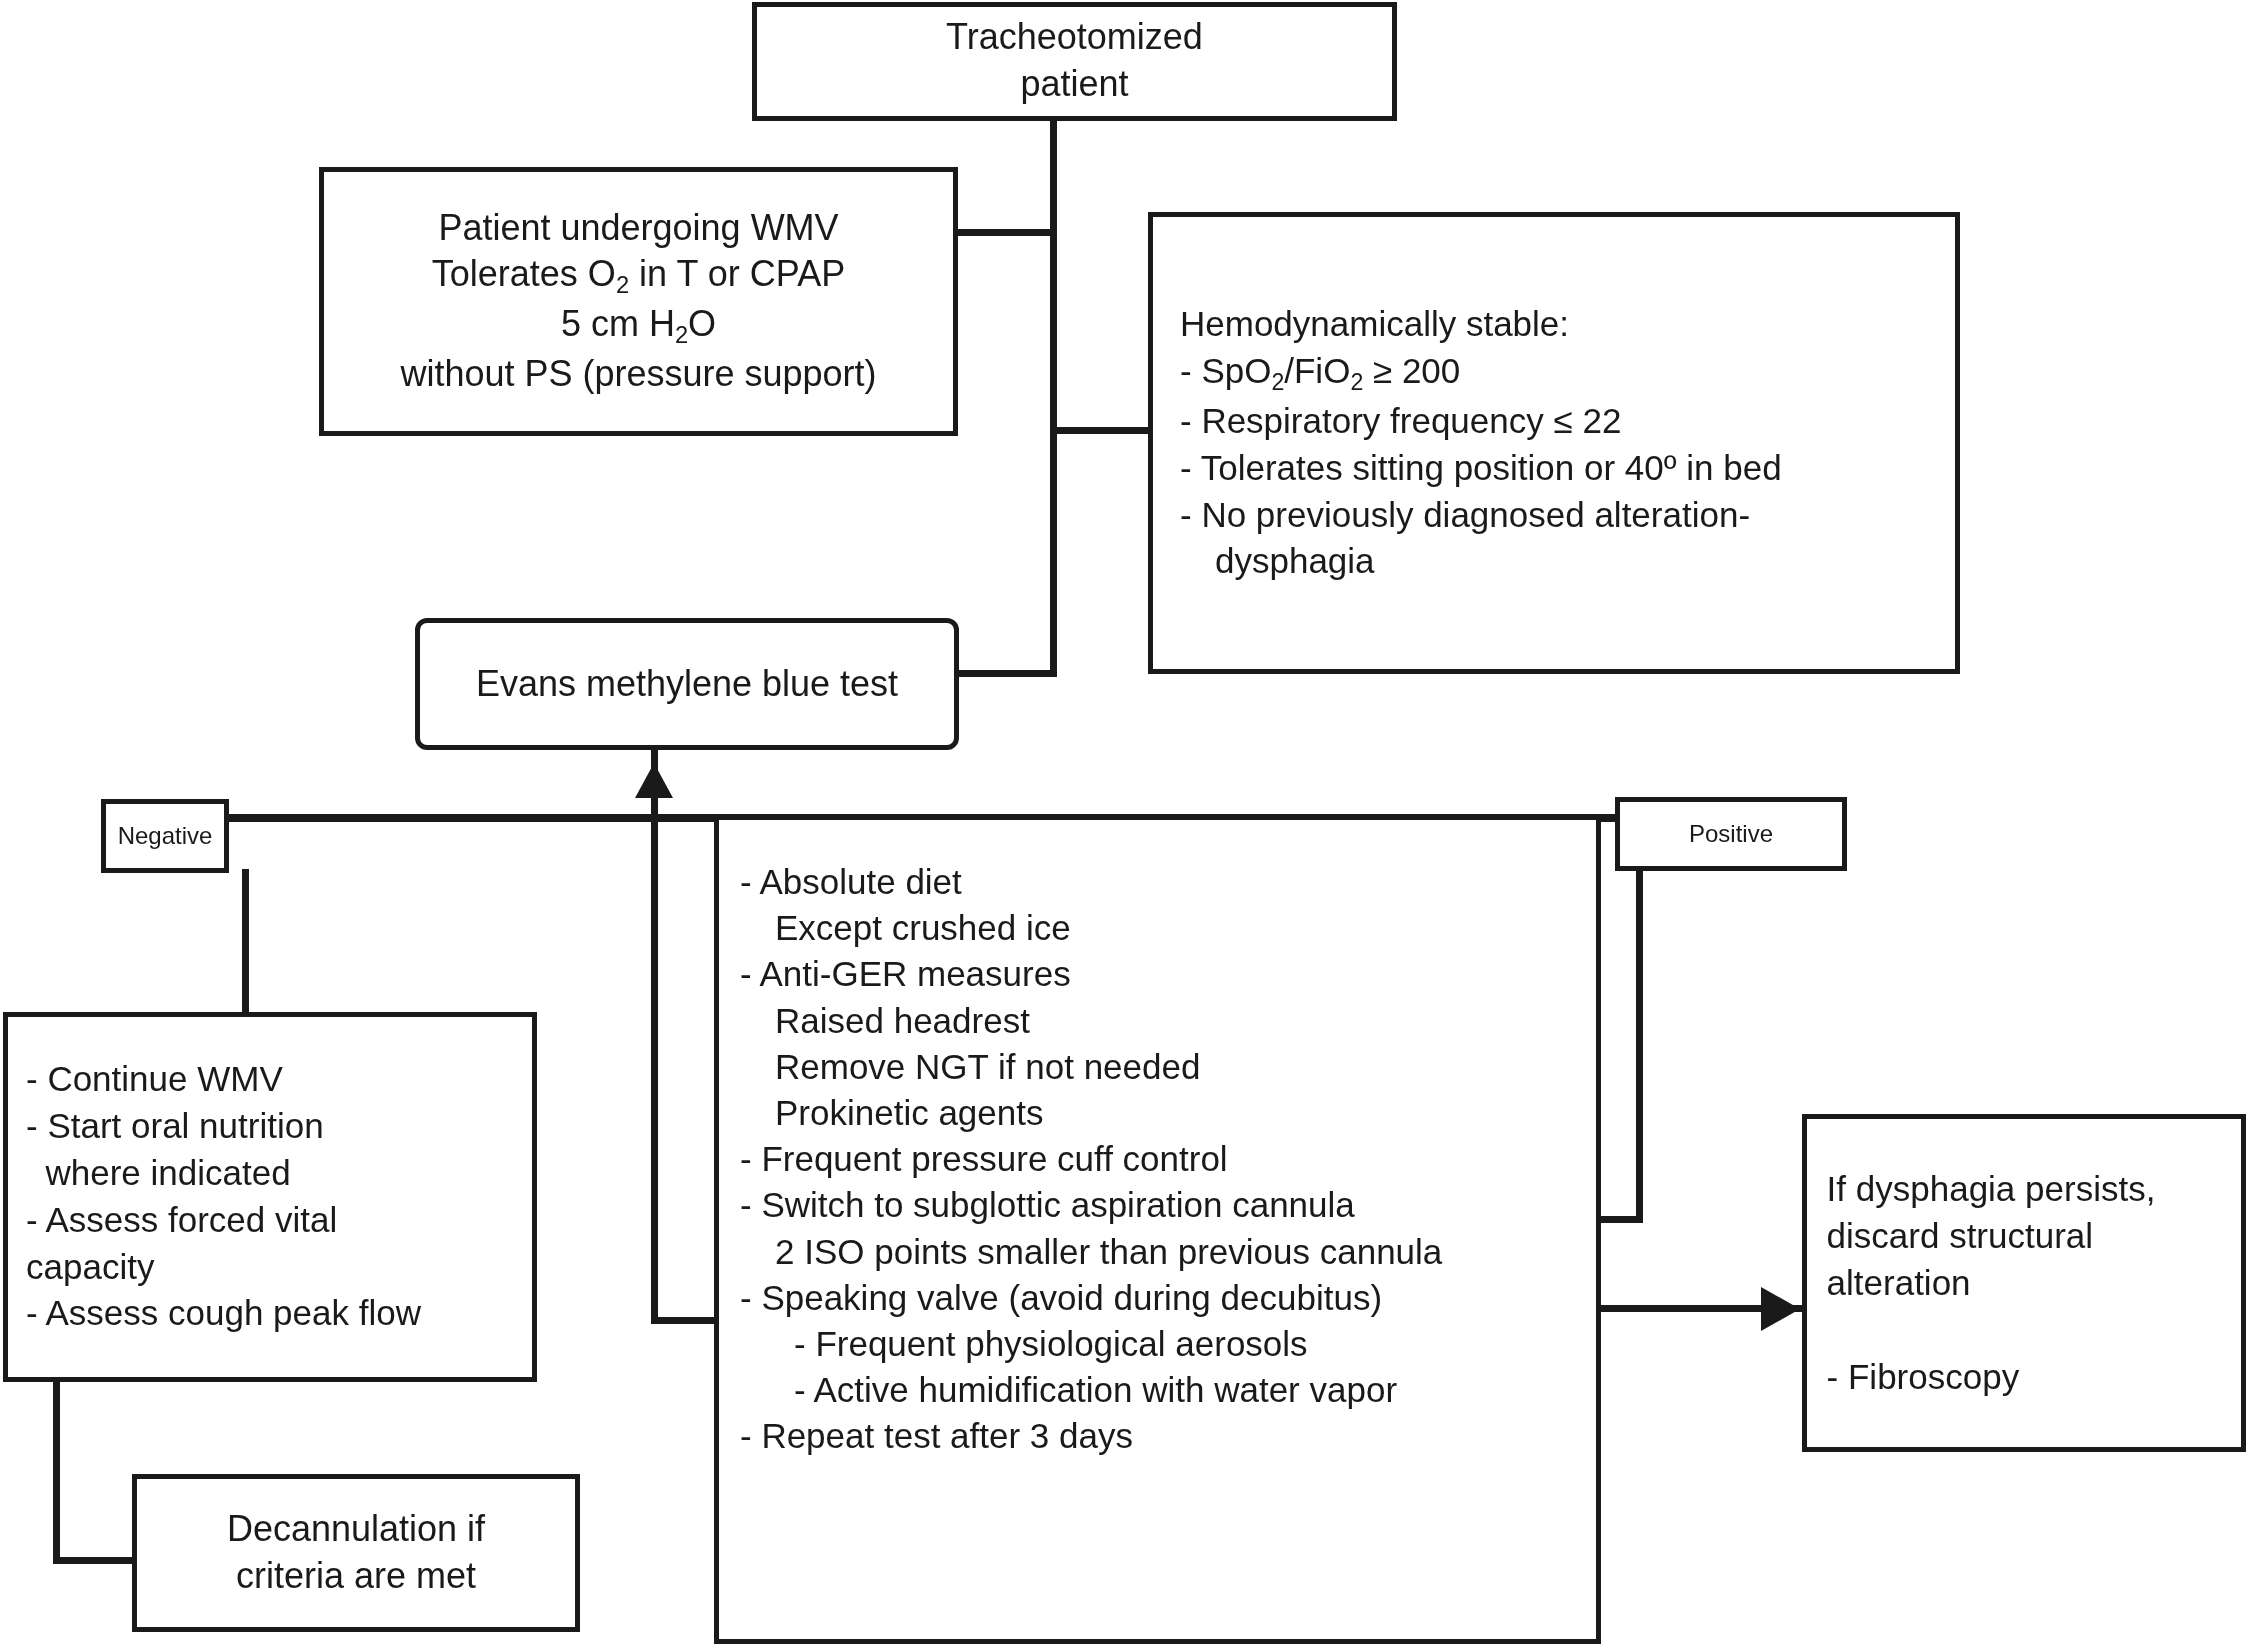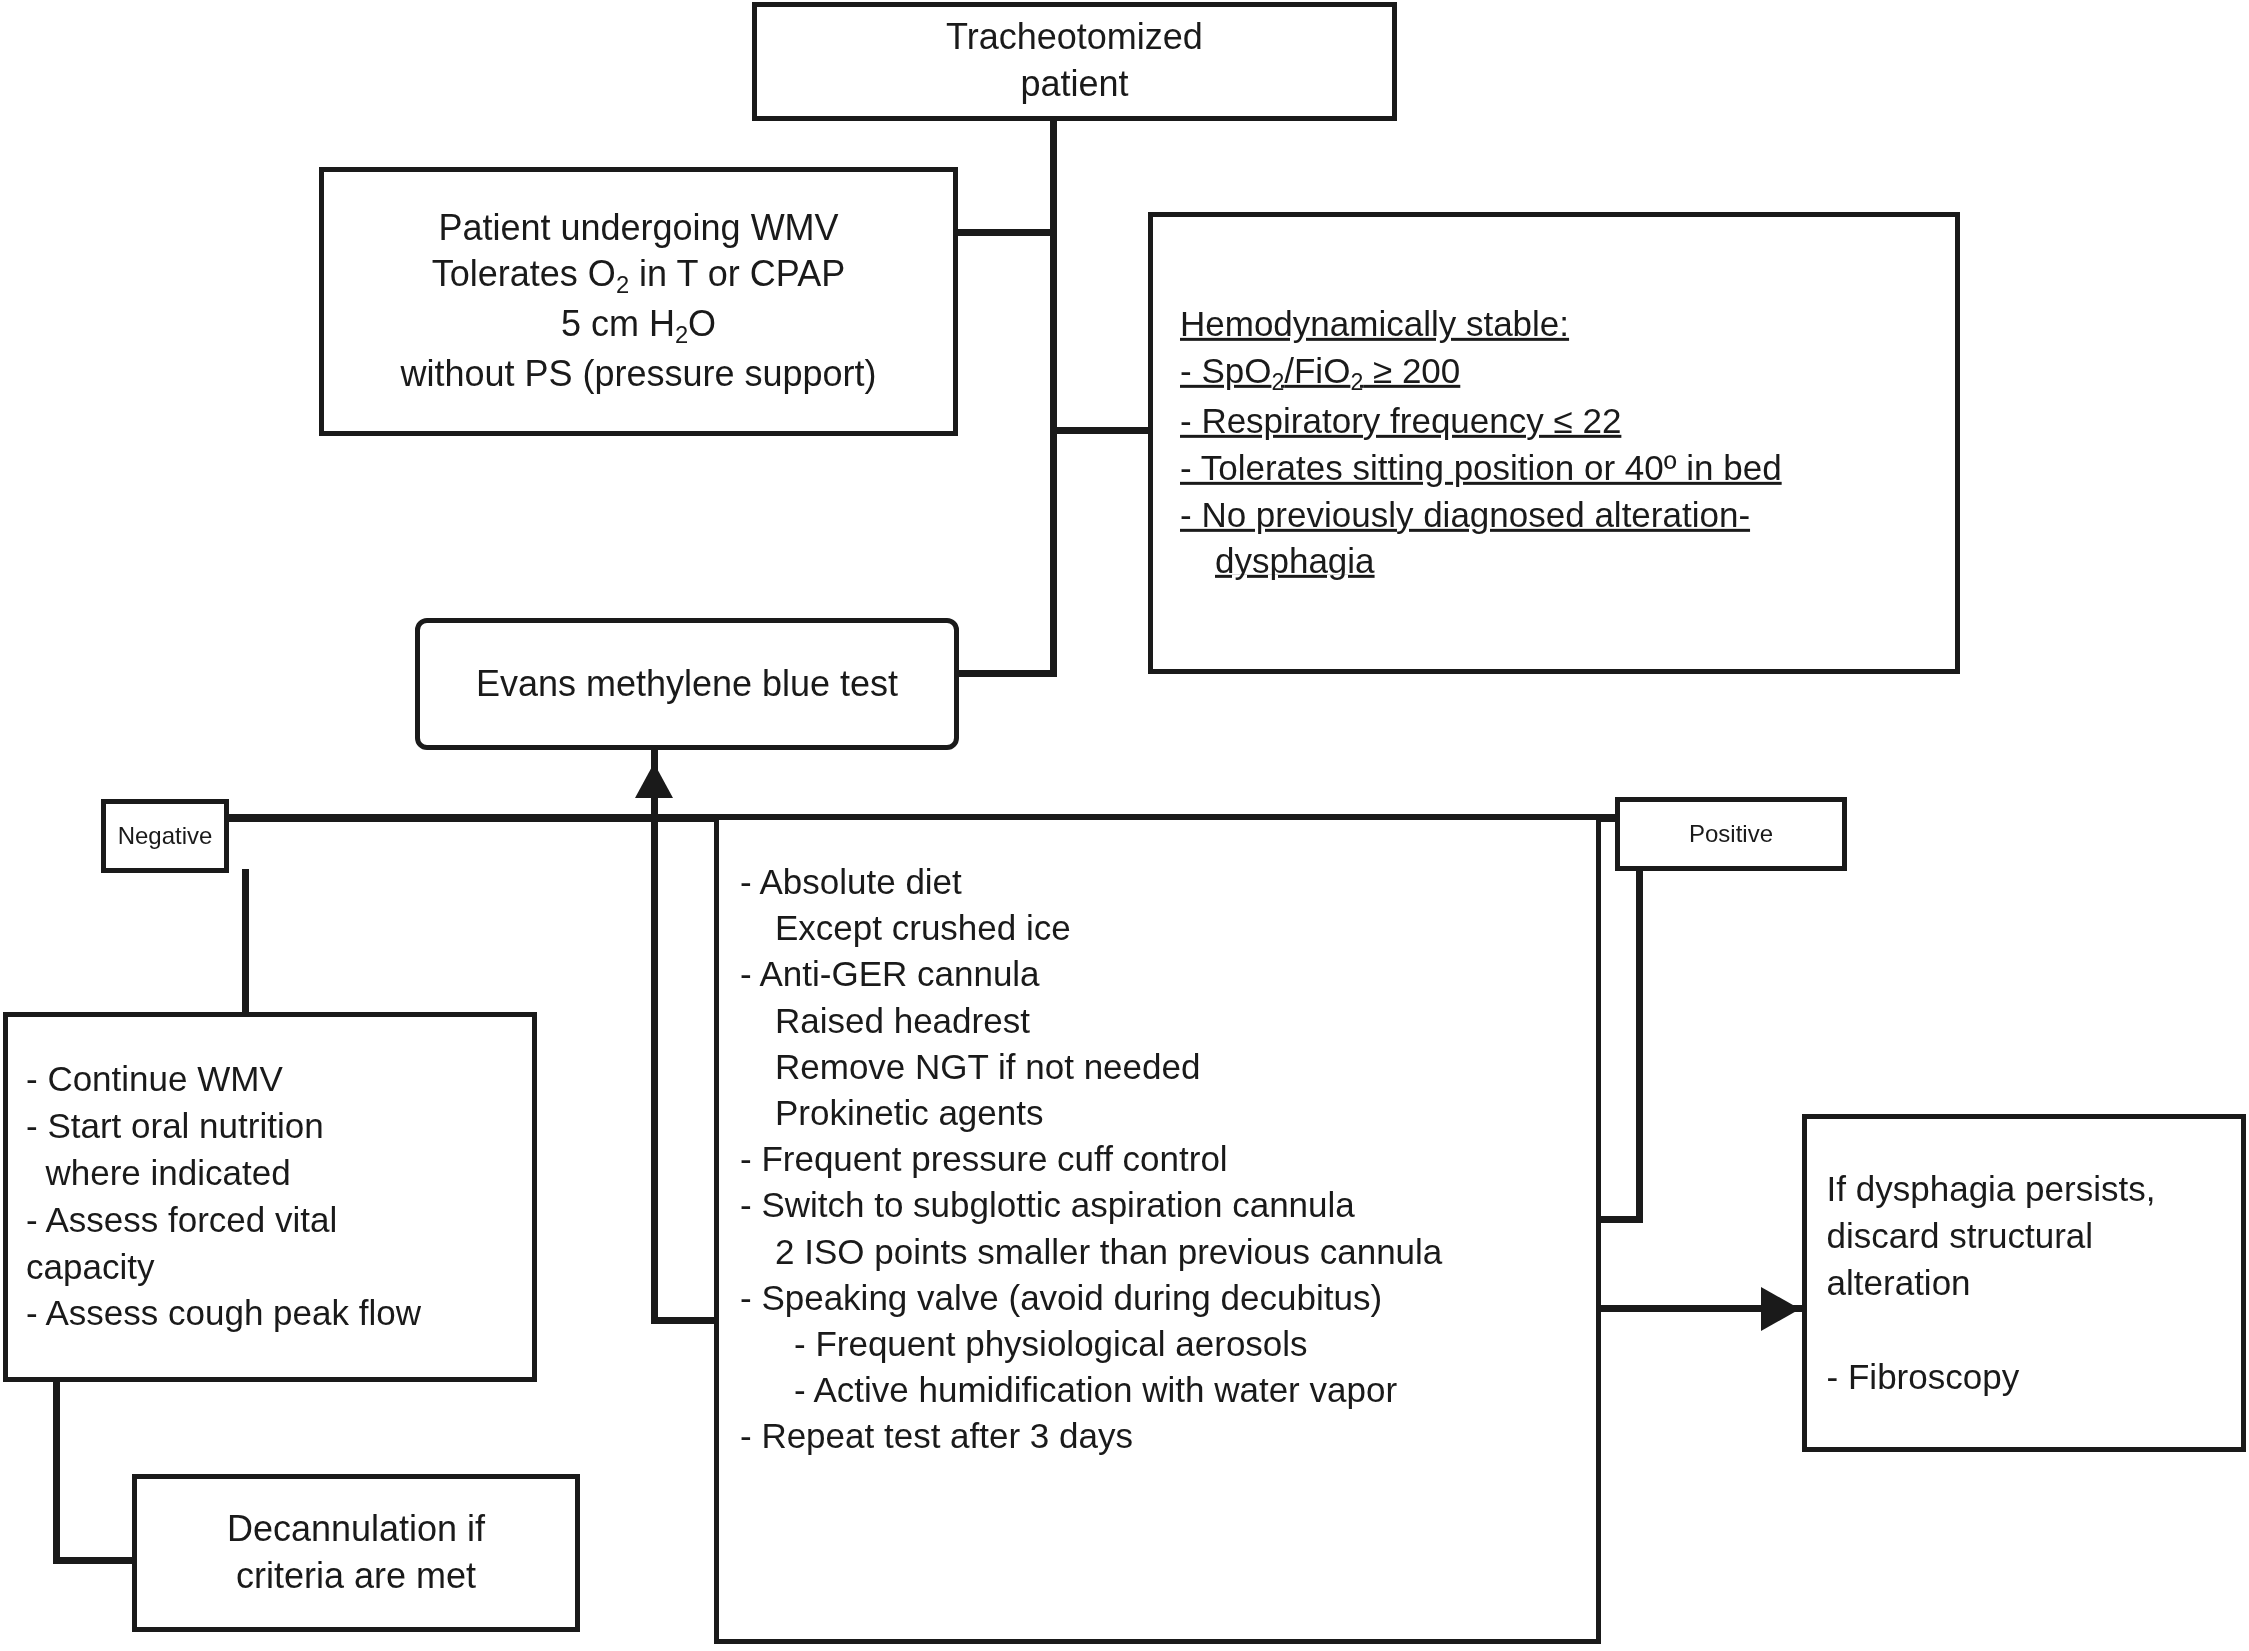--- a/index.html
+++ b/index.html
@@ -123,21 +123,21 @@
   <div class="box" style="left:319px; top:167px; width:639px; height:269px;">
     <div class="box-inner t-center fs48">
       <span class="ln-row">Patient undergoing WMV</span>
       <span class="ln-row"><span>Tolerates O</span><sub>2</sub><span> in T or CPAP</span></span>
       <span class="ln-row"><span>5 cm H</span><sub>2</sub><span>O</span></span>
       <span class="ln-row">without PS (pressure support)</span>
     </div>
   </div>
 
   <div class="box" style="left:1148px; top:212px; width:812px; height:462px;">
-    <div class="box-inner t-left fs47" style="padding:0 27px;text-decoration:underline;">
+    <div class="box-inner t-left fs47" style="padding:0 27px;">
       <span class="ln-row">Hemodynamically stable:</span>
       <span class="ln-row"><span>- SpO</span><sub>2</sub><span>/FiO</span><sub>2</sub><span> ≥ 200</span></span>
       <span class="ln-row">- Respiratory frequency ≤ 22</span>
       <span class="ln-row">- Tolerates sitting position or 40º in bed</span>
       <span class="ln-row">- No previously diagnosed alteration-</span>
       <span class="ln-row indent1">dysphagia</span>
     </div>
   </div>
 
   <div class="box" style="left:415px; top:618px; width:544px; height:132px;border-radius:12px;">
@@ -173,21 +173,21 @@
     <div class="box-inner t-center fs48">
       <span class="ln-row">Decannulation if</span>
       <span class="ln-row">criteria are met</span>
     </div>
   </div>
 
   <div class="box" style="left:714px; top:815px; width:887px; height:829px;">
     <div class="box-inner top-align t-left fs46" style="padding-left:21px; padding-right:9px; padding-top:39px;">
       <span class="ln-row">- Absolute diet</span>
       <span class="ln-row indent1">Except crushed ice</span>
-      <span class="ln-row">- Anti-GER cannula</span>
+      <span class="ln-row">- Anti-GER measures</span>
       <span class="ln-row indent1">Raised headrest</span>
       <span class="ln-row indent1">Remove NGT if not needed</span>
       <span class="ln-row indent1">Prokinetic agents</span>
       <span class="ln-row">- Frequent pressure cuff control</span>
       <span class="ln-row">- Switch to subglottic aspiration cannula</span>
       <span class="ln-row indent1">2 ISO points smaller than previous cannula</span>
       <span class="ln-row">- Speaking valve (avoid during decubitus)</span>
       <span class="ln-row indent2">- Frequent physiological aerosols</span>
       <span class="ln-row indent2">- Active humidification with water vapor</span>
       <span class="ln-row">- Repeat test after 3 days</span>

